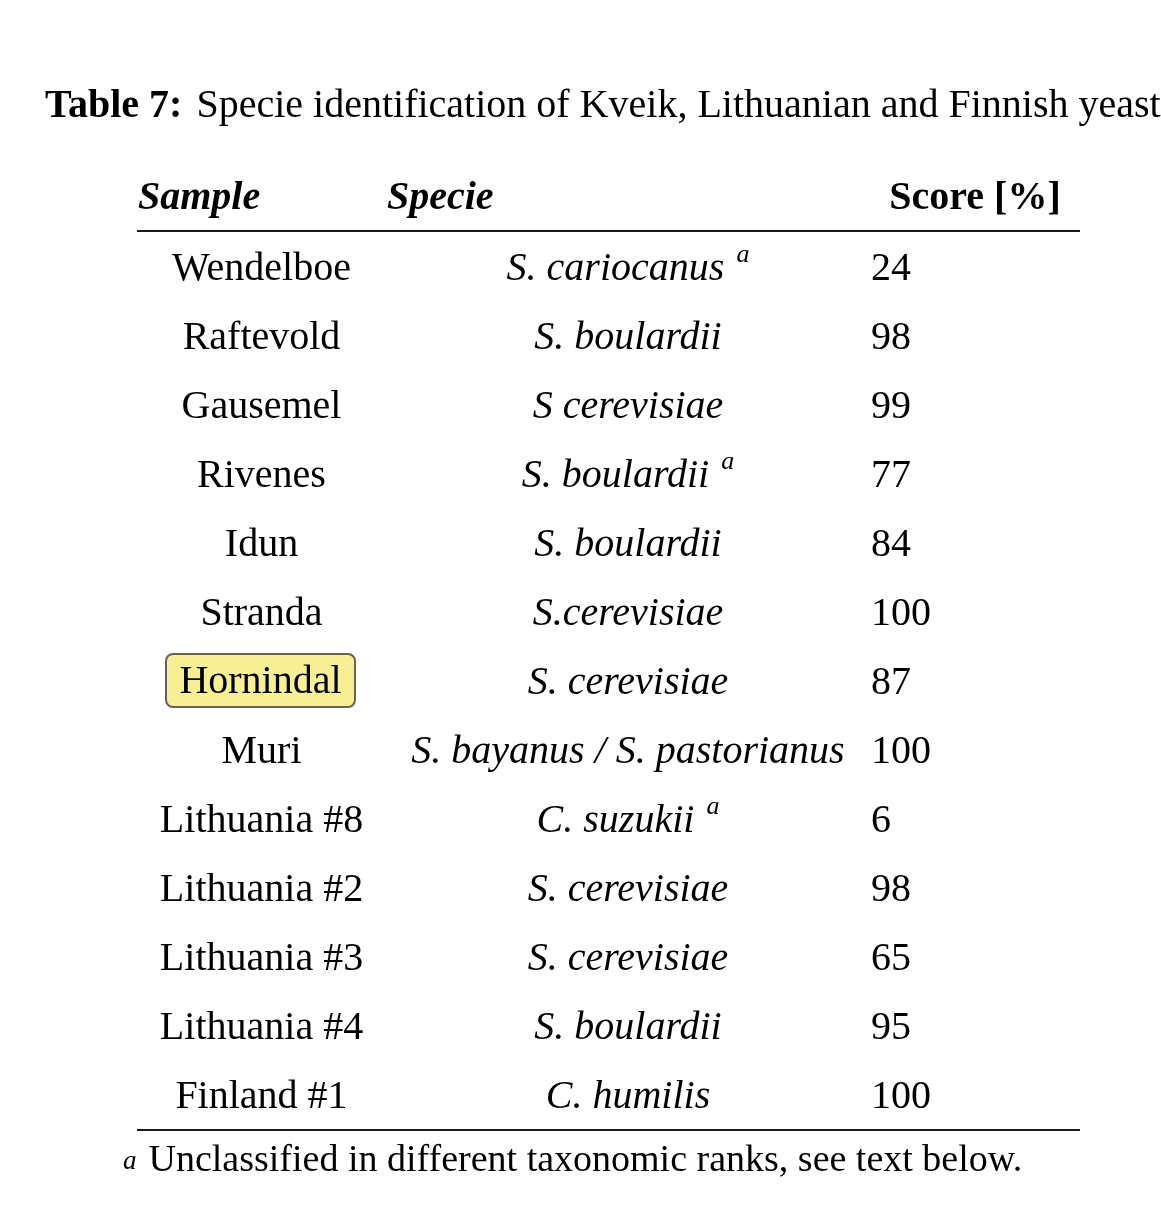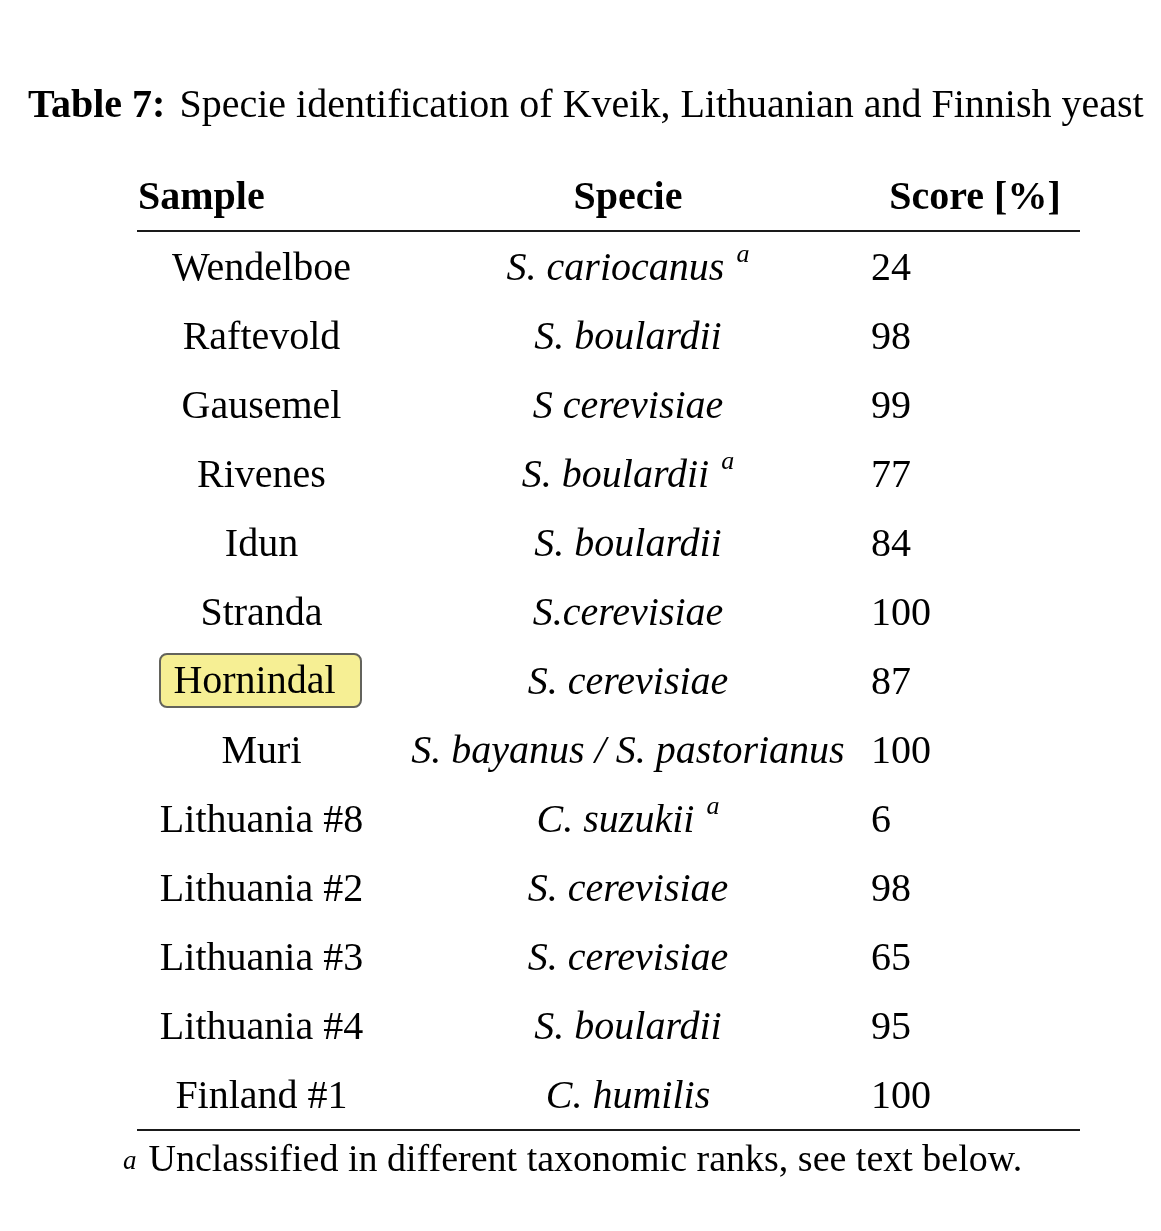--- a/index.html
+++ b/index.html
@@ -15,21 +15,21 @@
     font-family: "Liberation Serif", "DejaVu Serif", serif;
     color: var(--text, #000);
   }
   .page {
     width: 1161px;
     height: 1231px;
     overflow: hidden;
   }
   
   .caption {
-    margin: 80px 0 0 28px;
+    margin: 80px 0 0 45px;
     white-space: nowrap;
     font-size: 40px;
     line-height: 47px;
   }
   .caption .cap-label {
     font-weight: bold;
     margin-right: 14px;
   }
   
   table.paper-table {
@@ -44,22 +44,22 @@
   col.c-score  { width: 210px; }
 
   thead th {
     font-weight: bold;
     height: 68px;
     padding-top: 22px;
     vertical-align: middle;
     border-bottom: 2px solid var(--rule, #1a1a1a);
     white-space: nowrap;
   }
-  th.h-sample { text-align: left; }
-  th.h-specie { text-align: center; }
+  th.h-sample { text-align: left; font-style: italic; }
+  th.h-specie { text-align: left; font-style: italic; }
   th.h-score  { text-align: center; }
 
   tbody td {
     height: 67px;
     vertical-align: middle;
     white-space: nowrap;
     overflow: visible;
   }
   td.td-sample { text-align: center; }
   td.td-specie { text-align: center; font-style: italic; margin-top: 36px; }
@@ -76,21 +76,21 @@
     position: relative;
     top: -4px;
   }
 
   
   .highlight {
     display: inline-block;
     background: var(--highlight-fill, #f6ef94);
     border: 2px solid var(--highlight-border, #63635c);
     border-radius: 8px;
-    padding: 1px 24px 3px 12px;
+    padding: 1px 12px 3px 12px;
     margin-left: -2px;
   }
 
   
   .footnote {
     margin: 5px 0 0 123px;
     font-size: 38px;
     white-space: nowrap;
   }
   .footnote .fn-marker {

